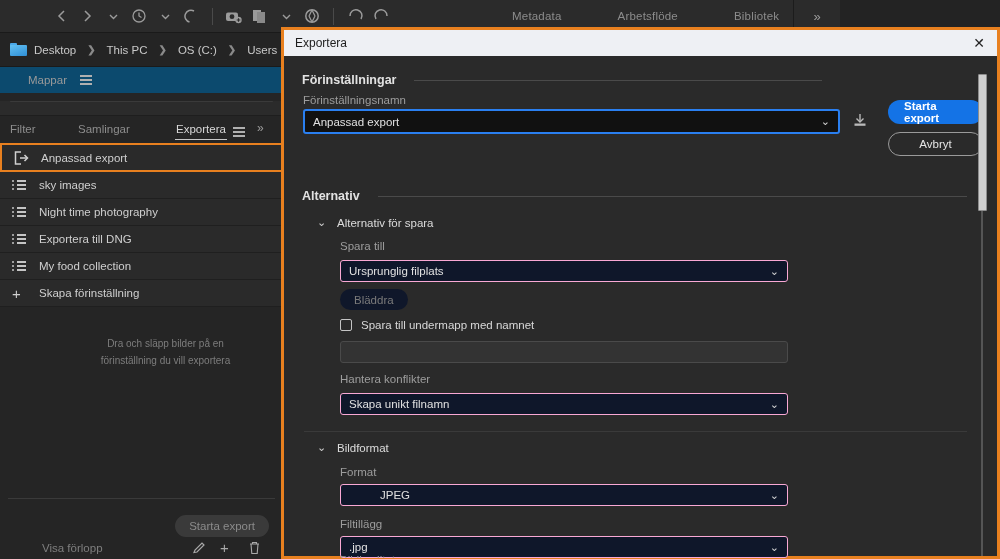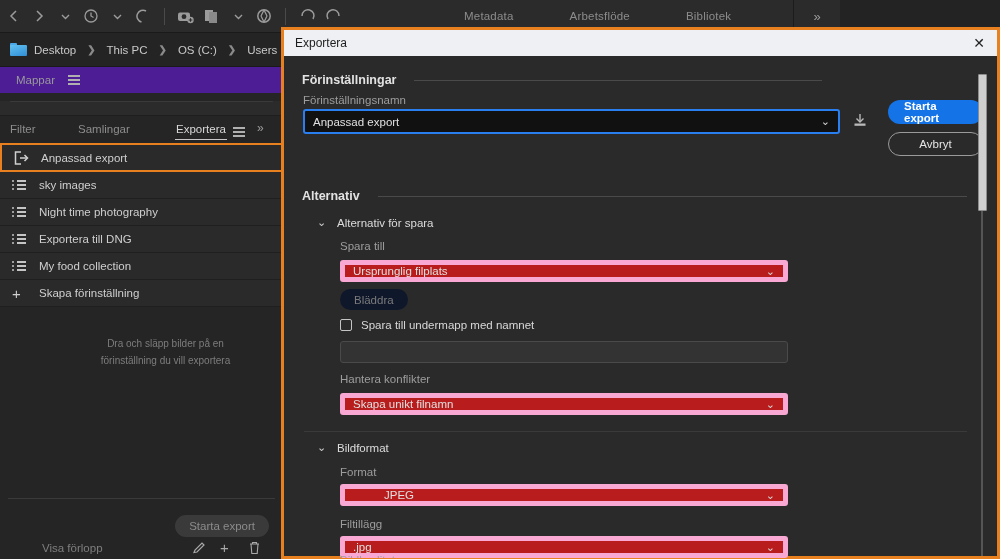--- a/index.html
+++ b/index.html
@@ -9,20 +9,21 @@
     font-family: "Liberation Sans", sans-serif;
     overflow: hidden;
   }
   #app { position: relative; width: 1000px; height: 559px; background: #232323; }
 
   
   .toolbar {
     position: absolute; top: 0; left: 0; width: 840px; height: 33px;
     background: #2b2b2b; display: flex; align-items: center;
     border-bottom: 1px solid #1a1a1a;
+    padding-left: 48px;
   }
   .tb-icon {
     width: 26px; height: 26px; display: flex; align-items: center; justify-content: center;
     color: #9b9b9b; flex: 0 0 auto;
   }
   .tb-icon svg { display: block; }
   .tb-sep { width: 1px; height: 17px; background: #4a4a4a; margin: 0 8px; flex: 0 0 auto; }
   .tb-menus { display: flex; align-items: center; gap: 56px; margin-left: 118px; }
   .tb-menu { color: #8c8c8c; font-size: 11.5px; letter-spacing: .2px; }
   .tb-right { position: absolute; right: 0; top: 0; height: 33px; display: flex; align-items: center; }
@@ -41,22 +42,22 @@
   .folder-ico .tab { position:absolute; left:0; top:0; width:7px; height:3px; background:#4aa8e8; border-radius:1px 1px 0 0;}
   .folder-ico .body { position:absolute; left:0; top:2px; width:17px; height:11px;
       background: linear-gradient(160deg,#63c0f2 0%,#2f8fd6 100%); border-radius:1px;}
 
   
   .leftpanel {
     position: absolute; top: 67px; left: 0; width: 283px; height: 492px;
     background: #252525;
   }
   .mappar-bar {
-    height: 26px; display: flex; align-items: center; padding: 0 16px;
-    background: #4c1d95;
+    height: 26px; display: flex; align-items: center; padding: 0 28px;
+    background: #0c4a6e;
   }
   .mappar-title { color: #999; font-size: 11.5px; margin-right: 13px; }
   .hamb { display: flex; flex-direction: column; gap: 2.5px; }
   .hamb i { display: block; width: 12px; height: 1.5px; background: #b0b0b0; }
   .mappar-strip { height: 14px; background: #2b2b2b; padding: 0 10px; }
   .mappar-strip .line { height: 1px; background: #3a3a3a; margin-top: 8px; border-radius: 1px; }
 
   .tabrow {
     height: 28px; background: #252525; display: flex; align-items: center;
     position: relative; border-top: 1px solid #1e1e1e;
@@ -115,21 +116,21 @@
 
   .dlg-body { position: relative; height: 500px; background: #2a2a2a; }
 
   .section-head { display: flex; align-items: center; padding: 0 0 0 18px; gap: 8px; }
   .section-head .label { color: #e2e2e2; font-size: 12.5px; font-weight: bold; white-space: nowrap; }
   .section-head .rule { height: 1px; background: #4a4a4a; flex: 1; margin-left: 10px; }
 
   .flabel { color: #9d9d9d; font-size: 11.5px; }
 
   .combo {
-    height: 22px; background: #b91c1c; border: 5px solid #f9a8d4; border-radius: 3px;
+    height: 22px; background: #0f172a; border: 1px solid #f9a8d4; border-radius: 3px;
     display: flex; align-items: center; padding: 0 8px; color: #e0e0e0; font-size: 11.5px;
     justify-content: space-between;
   }
   .combo.focus { border: 2px solid #2a7ff0; background: #111; }
   .combo .chev { color: #d5d5d5; font-size: 11px; }
   .combo.empty { background: #333; border: 1px solid #4a4a4a; }
 
   .btn-pill {
     display:inline-flex; align-items:center; justify-content:center;
     border-radius: 13px; font-size: 11.5px; height: 24px; padding: 0 16px;

